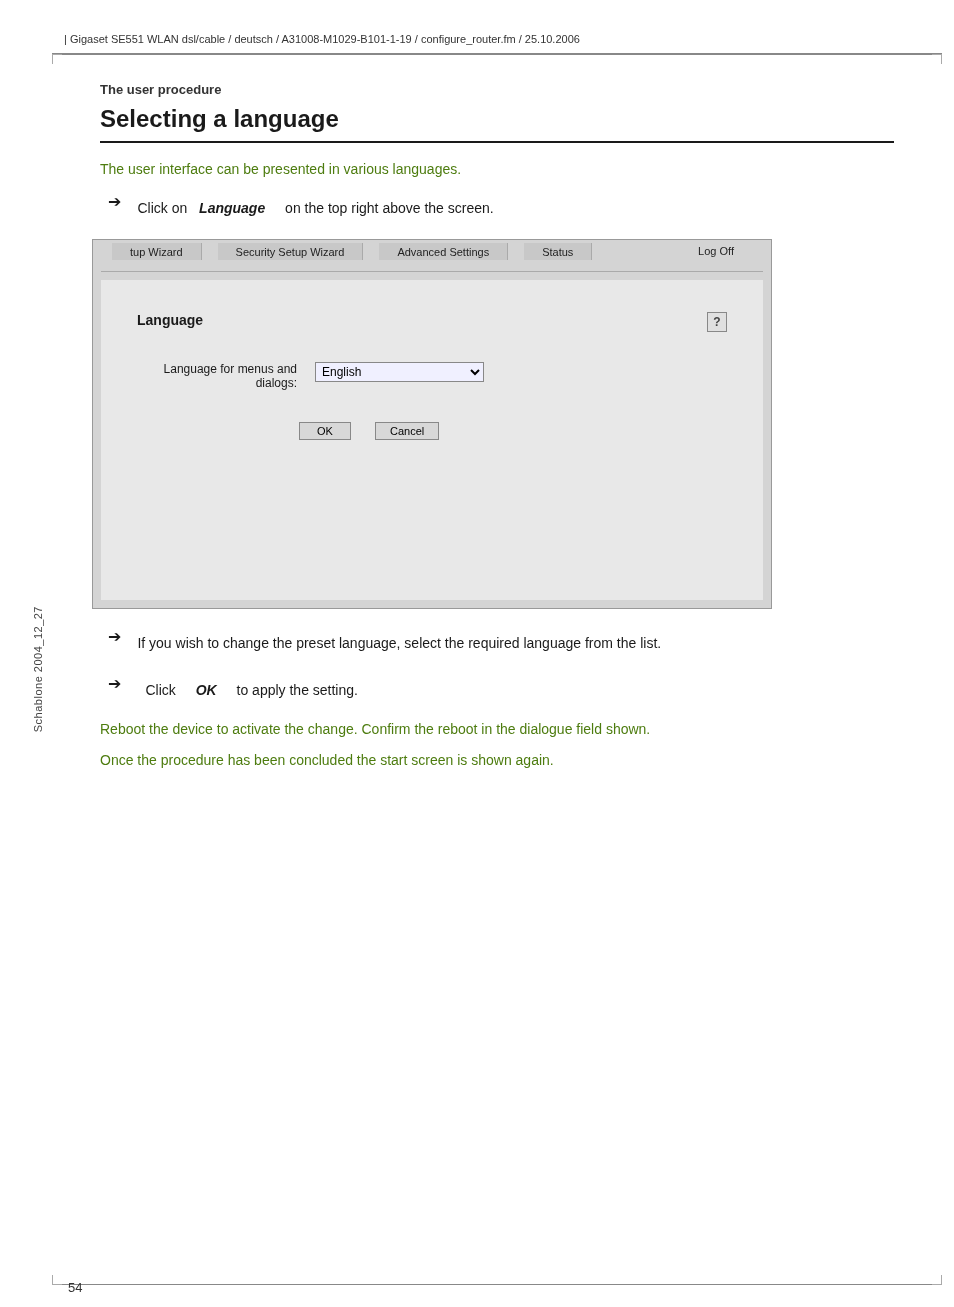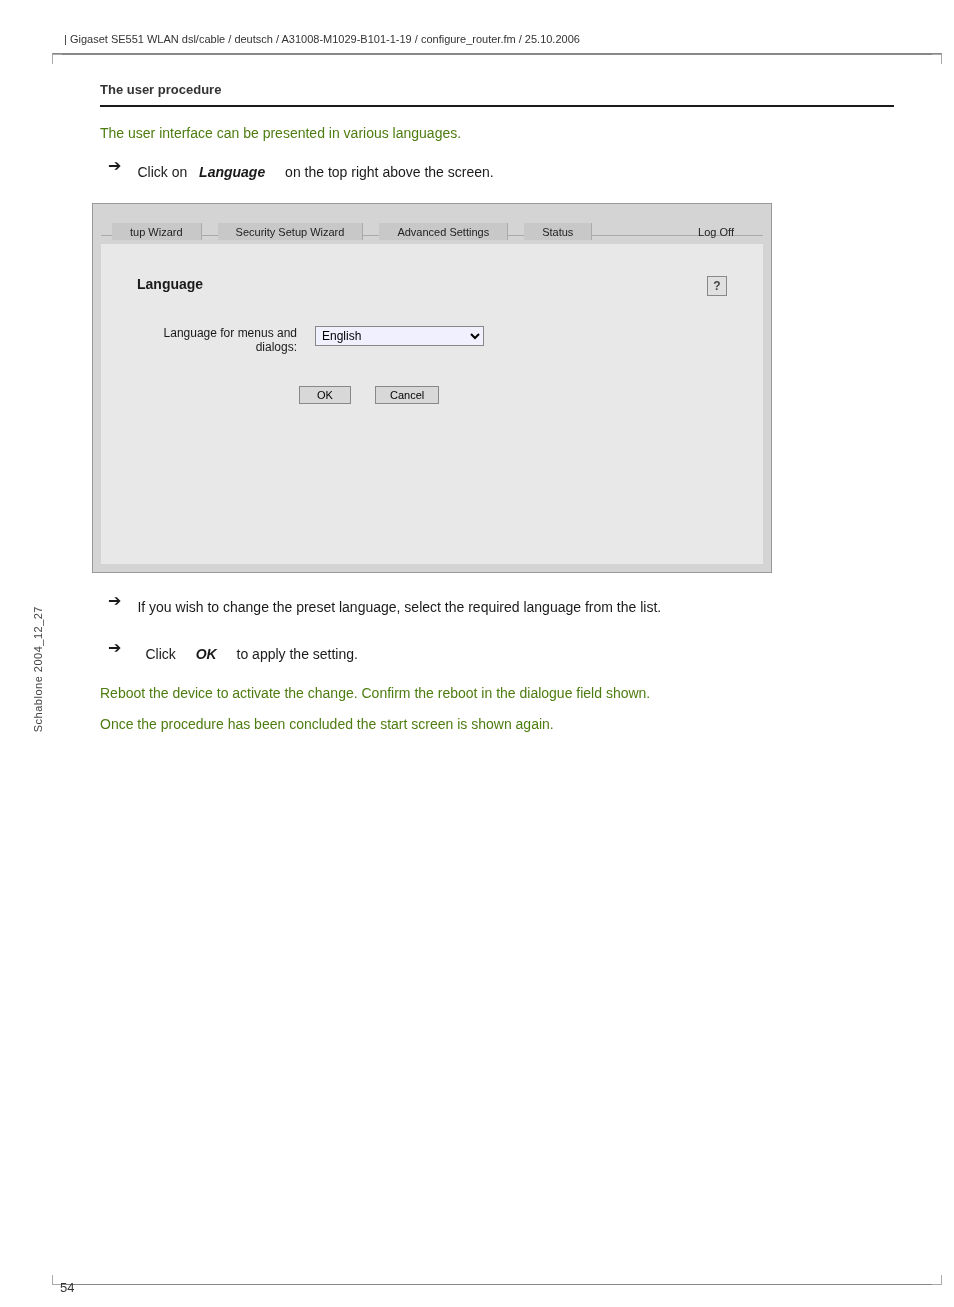--- a/index.html
+++ b/index.html
@@ -126,21 +126,21 @@
       background: #d4d4d4;
       margin: 12px 0 16px 0;
       width: 680px;
     }
 
     
     .nav-bar {
       background: #d4d4d4;
       border-bottom: 1px solid #aaa;
       display: flex;
-      align-items: flex-start;
+      align-items: flex-end;
       padding: 3px;
       height: 24px;
     }
 
     .nav-tab {
       font-size: 11px;
       color: #222;
       padding: 3px 10px;
       border-right: 1px solid #aaa;
       height: 100%;
@@ -235,21 +235,21 @@
       height: 120px;
     }
 
     
     .bold-italic { font-weight: bold; font-style: italic; }
 
     
     .page-number {
       position: absolute;
       bottom: 20px;
-      left: 36px;
+      left: 44px;
       font-size: 13px;
       color: #333;
     }
 
     
     .bottom-rule {
       position: absolute;
       bottom: 30px;
       left: 38px;
       right: 30px;
@@ -280,20 +280,21 @@
 <div class="corner-bl"></div>
 <div class="corner-br"></div>
 
 <div class="top-rule"></div>
 <div class="bottom-rule"></div>
 
 <div class="main-content">
 
   <div class="section-label">The user procedure</div>
 
+  <h1 class="page-title">Selecting a language</h1>
   <hr class="title-rule">
 
   <p class="para">The user interface can be presented in various languages.</p>
 
   <div class="arrow-item">
     <span class="arrow-glyph">➔</span>
     <span class="arrow-text">
       Click on <span class="bold-italic">Language</span><span> on the top right above the screen.</span>
     </span>
   </div>

